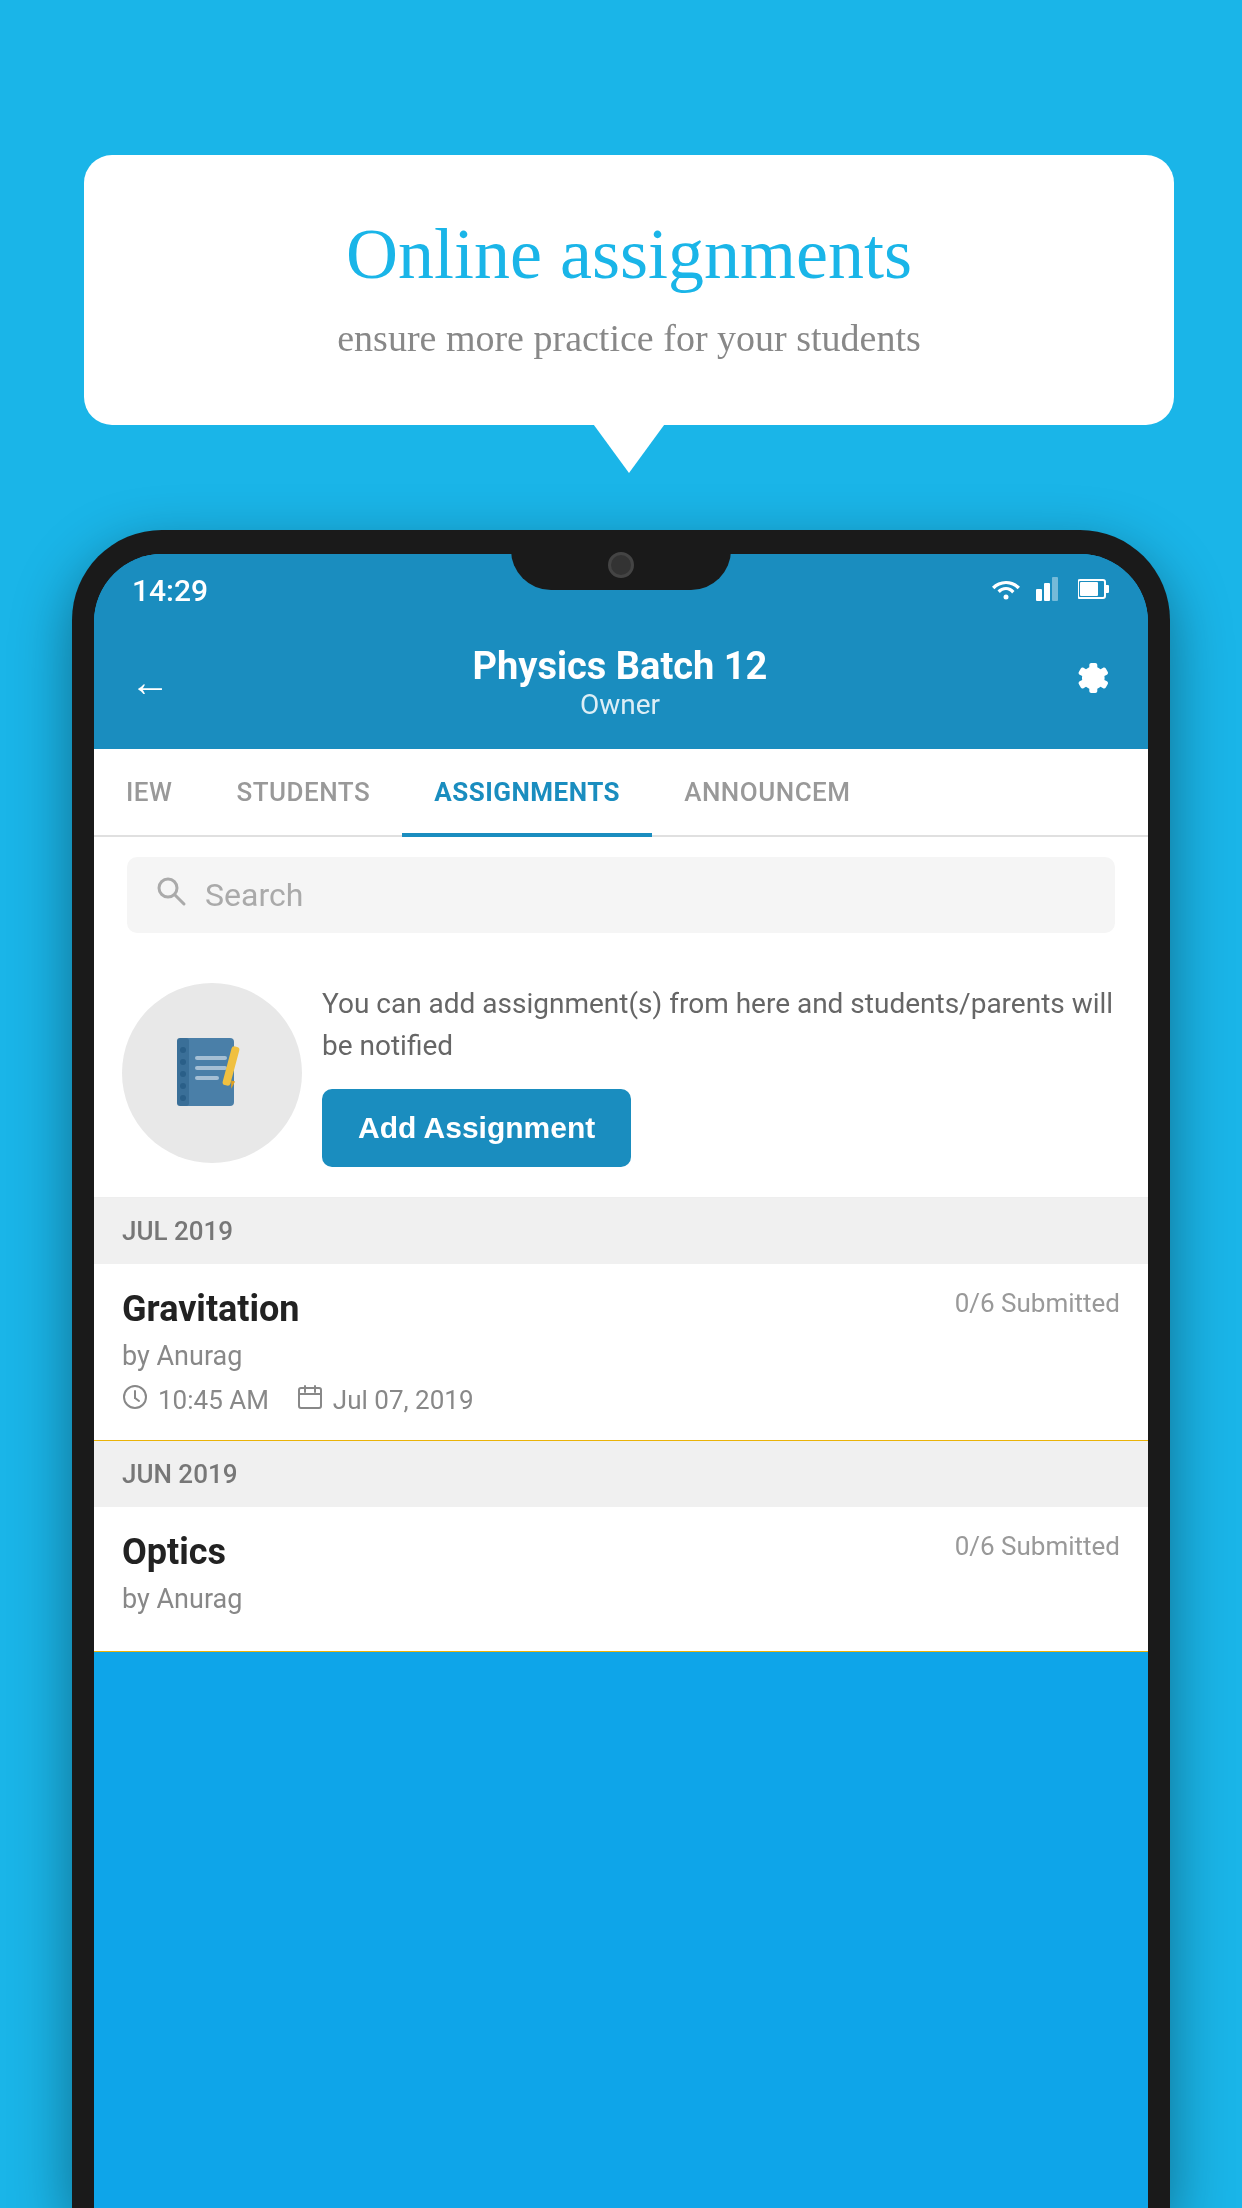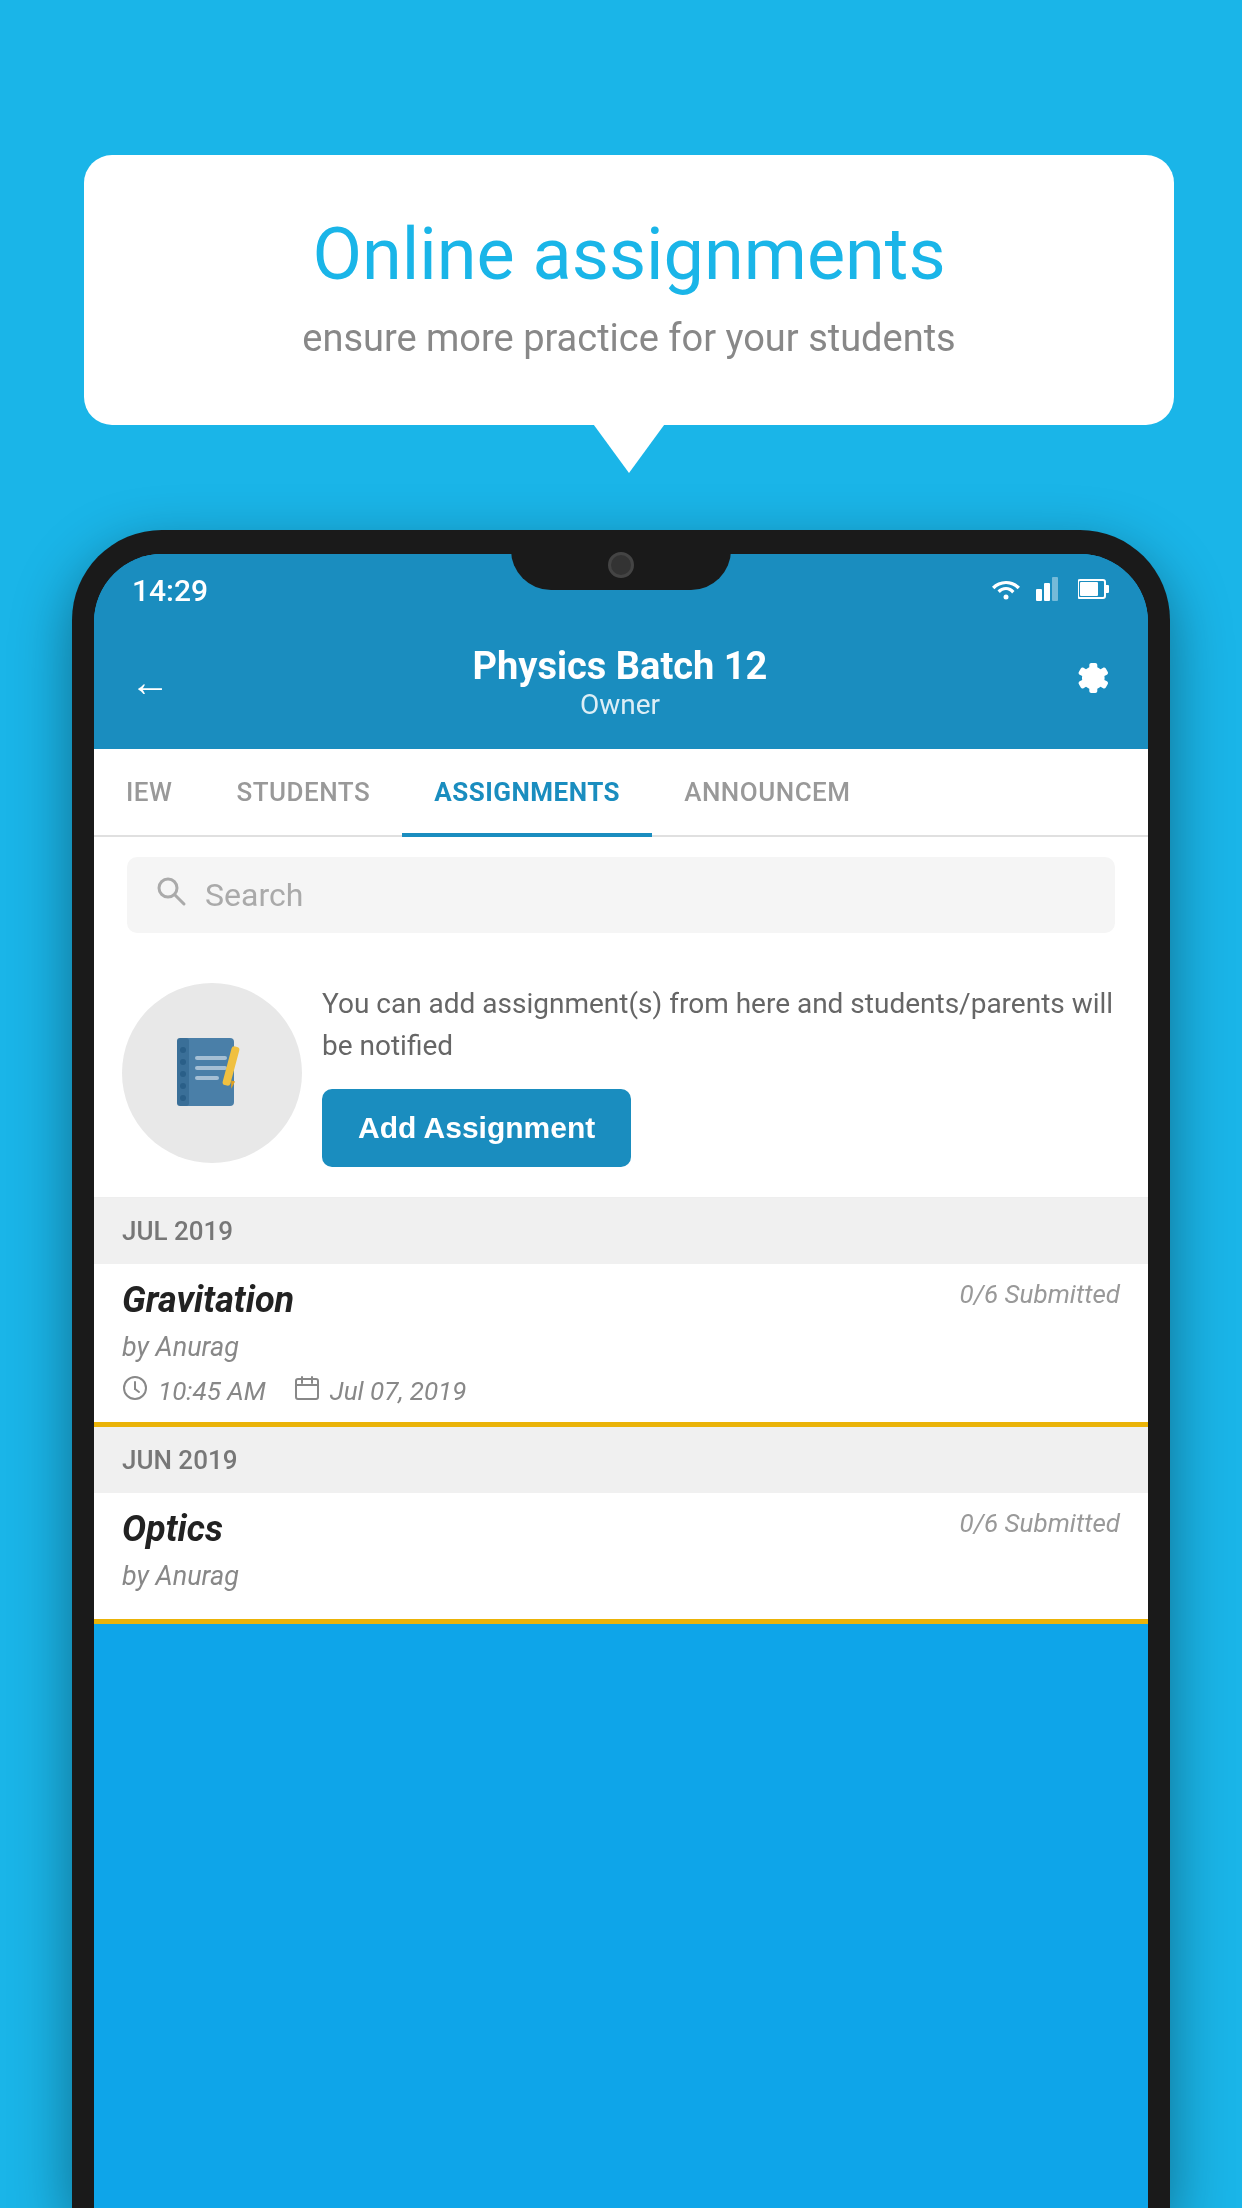--- a/index.html
+++ b/index.html
@@ -15,20 +15,21 @@
 
     
     .speech-bubble-container {
       position: absolute;
       top: 155px;
       left: 84px;
       right: 68px;
       display: flex;
       flex-direction: column;
       align-items: center;
+      font-family: Liberation Serif, serif;
     }
 
     .speech-bubble {
       background: white;
       border-radius: 28px;
       padding: 60px 70px 65px;
       text-align: center;
       width: 100%;
       position: relative;
     }
@@ -288,24 +289,23 @@
       padding: 18px 28px;
       font-size: 26px;
       color: #777;
       font-weight: 500;
       flex-shrink: 0;
     }
 
     
     .assignment-item {
       background: white;
-      padding: 15px 28px;
-      border-bottom: 5px solid #eab308;
-      flex-shrink: 0;
-      font-style: italic;
+      padding: 24px 28px;
+      border-bottom: 1px solid #eab308;
+      flex-shrink: 0;
     }
 
     .assignment-header {
       display: flex;
       justify-content: space-between;
       align-items: flex-start;
       margin-bottom: 10px;
     }
 
     .assignment-title {

